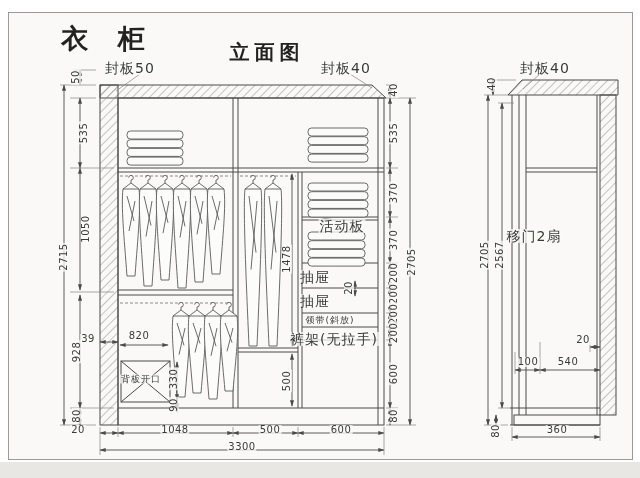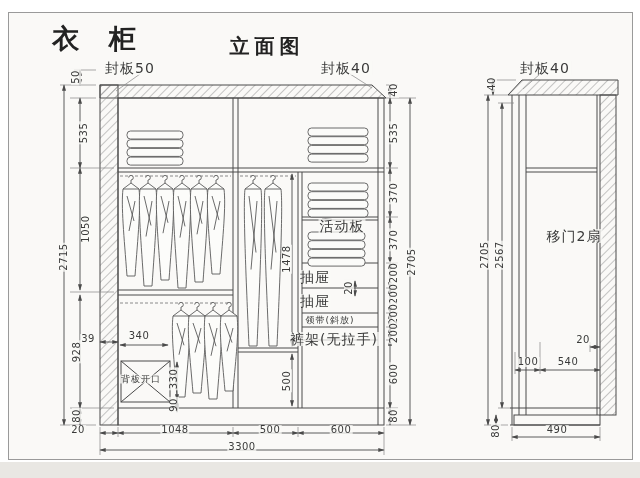--- a/index.html
+++ b/index.html
@@ -9,21 +9,21 @@
          border:1.5px solid #9a9a9a;background:#faf9f7;box-sizing:border-box;}
   #bottomstrip{position:absolute;left:0;top:462px;width:640px;height:16px;background:#e9e7e3;}
   svg{position:absolute;left:0;top:0;}
   .lbl{position:absolute;transform:translate(-50%,-50%);white-space:nowrap;
        font-size:10px;letter-spacing:.5px;color:#3a3a3a;line-height:1;
        background:rgba(250,249,247,.75);padding:0 1px;}
   .lbl.v{transform:translate(-50%,-50%) rotate(-90deg);}
   .lbl.cn{font-size:14px;letter-spacing:1px;}
   .title{position:absolute;transform:translate(-50%,-50%);white-space:nowrap;
          font-family:"DejaVu Serif","DejaVu Sans",serif;color:#222;}
-  .t-main{font-size:27px;font-weight:700;letter-spacing:10px;}
+  .t-main{font-size:27px;font-weight:700;letter-spacing:10px;margin-left:9px;}
   .t-view{font-size:20px;font-weight:600;letter-spacing:5px;}
 </style>
 </head>
 <body>
 
 <div id="stage">
   <div id="paper"></div>
   <div id="bottomstrip"></div>
 
   <svg width="640" height="478" viewBox="0 0 640 478">
@@ -208,21 +208,21 @@
       <line x1="484" y1="425" x2="508" y2="425"></line>
       <line x1="512" y1="427" x2="512" y2="441"></line>
         <line x1="600" y1="427" x2="600" y2="441"></line>
       <line x1="515" y1="352" x2="515" y2="374"></line>
         <line x1="540" y1="342" x2="540" y2="374"></line>
       <line x1="590" y1="342" x2="590" y2="352"></line>
     </g>
   </svg>
 
   <div class="title t-main" style="left:99px;top:39px;">衣 柜</div>
-  <div class="title t-view" style="left:267px;top:46px;">立面图</div>
+  <div class="title t-view" style="left:267px;top:52px;">立面图</div>
 
   <div class="lbl cn" style="left:130px;top:68px;">封板50</div>
   <div class="lbl cn" style="left:346px;top:68px;">封板40</div>
   <div class="lbl cn" style="left:342px;top:226px;">活动板</div>
   <div class="lbl cn" style="left:315px;top:277px;">抽屉</div>
   <div class="lbl cn" style="left:315px;top:301px;">抽屉</div>
   <div class="lbl cn" style="left:330px;top:320px;font-size:9px;">领带(斜放)</div>
   <div class="lbl cn" style="left:334px;top:339px;font-size:14px;">裤架(无拉手)</div>
   <div class="lbl cn" style="left:141px;top:379px;font-size:9px;">背板开口</div>
 
@@ -248,27 +248,27 @@
 
   <div class="lbl" style="left:78px;top:430px;">20</div>
   <div class="lbl" style="left:175px;top:430px;">1048</div>
   <div class="lbl" style="left:270px;top:430px;">500</div>
   <div class="lbl" style="left:341px;top:430px;">600</div>
   <div class="lbl" style="left:242px;top:447px;">3300</div>
 
   <div class="lbl v" style="left:287px;top:259px;">1478</div>
   <div class="lbl v" style="left:287px;top:381px;">500</div>
   <div class="lbl v" style="left:349px;top:288px;">20</div>
-  <div class="lbl" style="left:139px;top:336px;">340</div>
+  <div class="lbl" style="left:139px;top:336px;">820</div>
   <div class="lbl v" style="left:174px;top:379px;">330</div>
   <div class="lbl v" style="left:174px;top:405px;">90</div>
 
   <div class="lbl cn" style="left:545px;top:68px;">封板40</div>
-  <div class="lbl cn" style="left:534px;top:236px;margin-left:40px;">移门2扇</div>
+  <div class="lbl cn" style="left:534px;top:236px;">移门2扇</div>
   <div class="lbl v" style="left:492px;top:84px;">40</div>
   <div class="lbl v" style="left:485px;top:255px;">2705</div>
   <div class="lbl v" style="left:500px;top:255px;">2567</div>
   <div class="lbl" style="left:583px;top:340px;">20</div>
   <div class="lbl" style="left:528px;top:362px;">100</div>
   <div class="lbl" style="left:568px;top:362px;">540</div>
-  <div class="lbl" style="left:557px;top:430px;">490</div>
+  <div class="lbl" style="left:557px;top:430px;">360</div>
   <div class="lbl v" style="left:496px;top:431px;">80</div>
 </div>
 
 </body></html>

